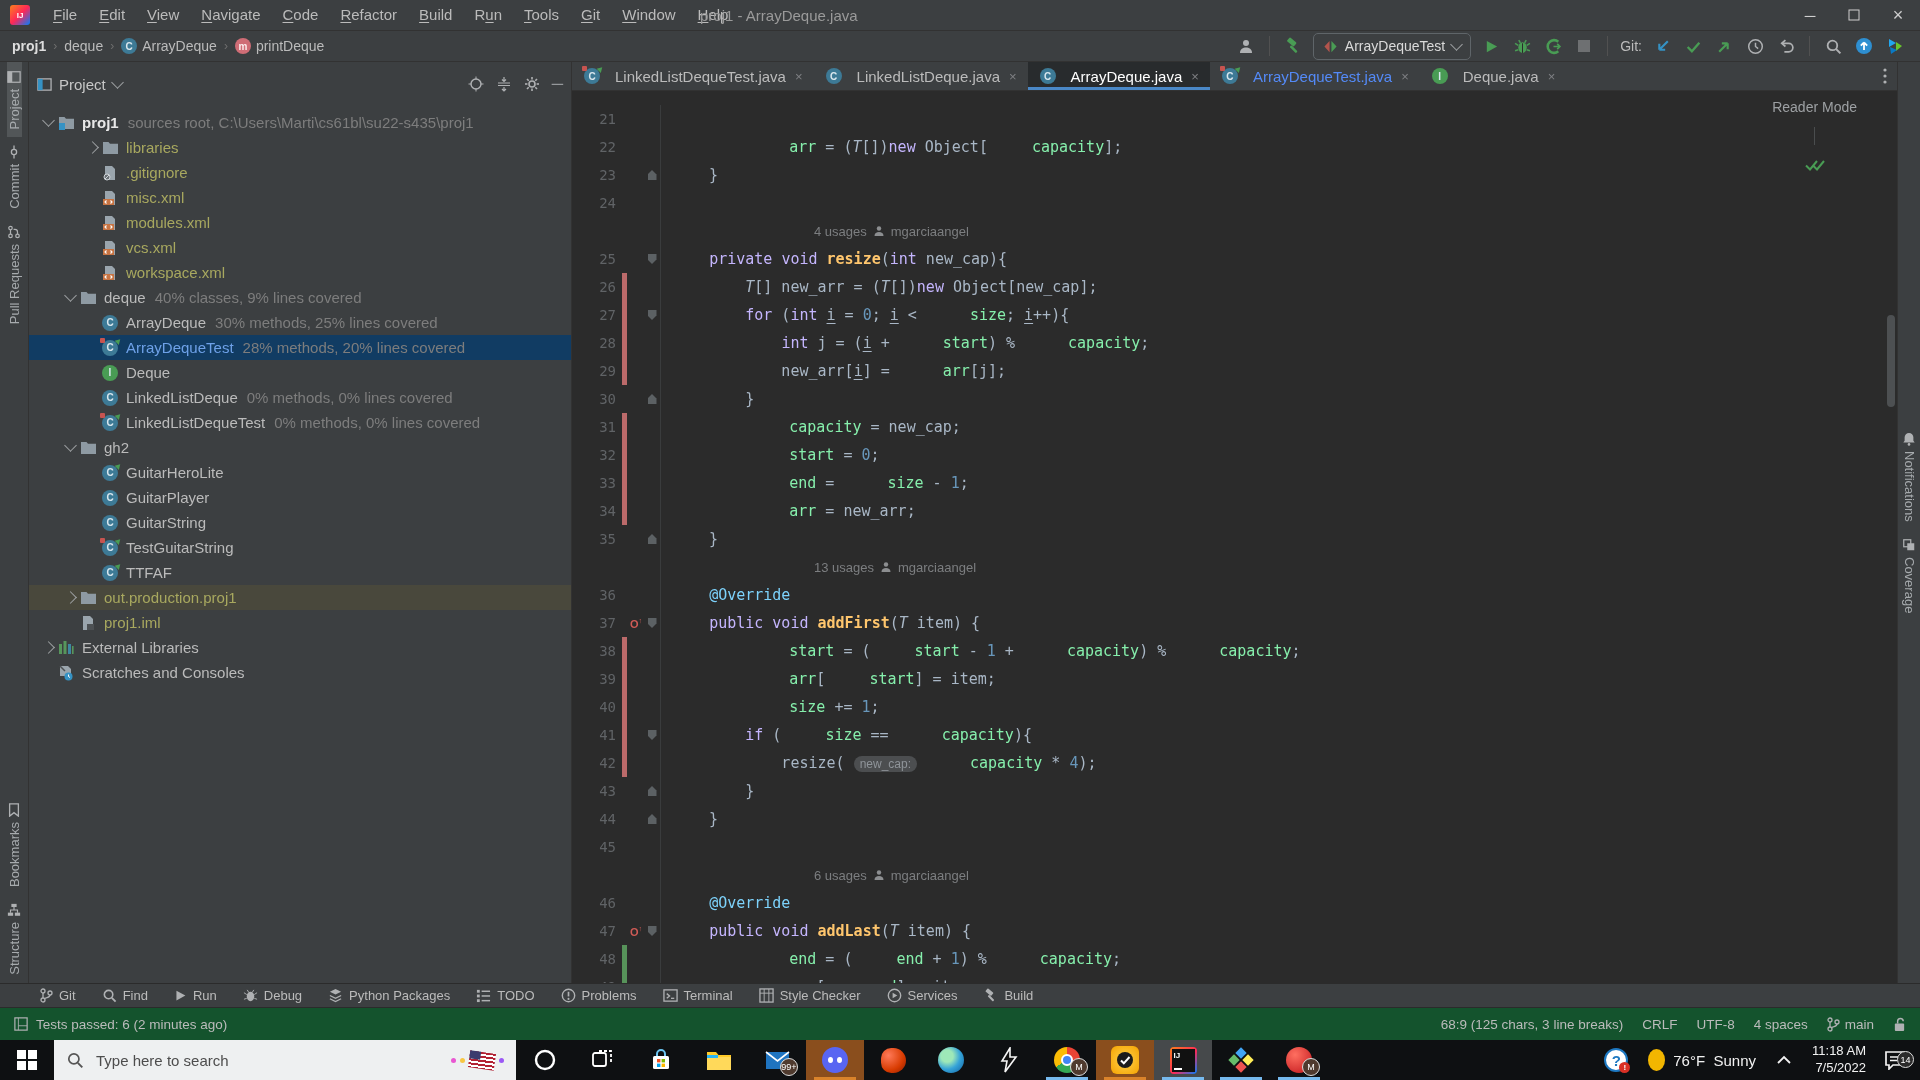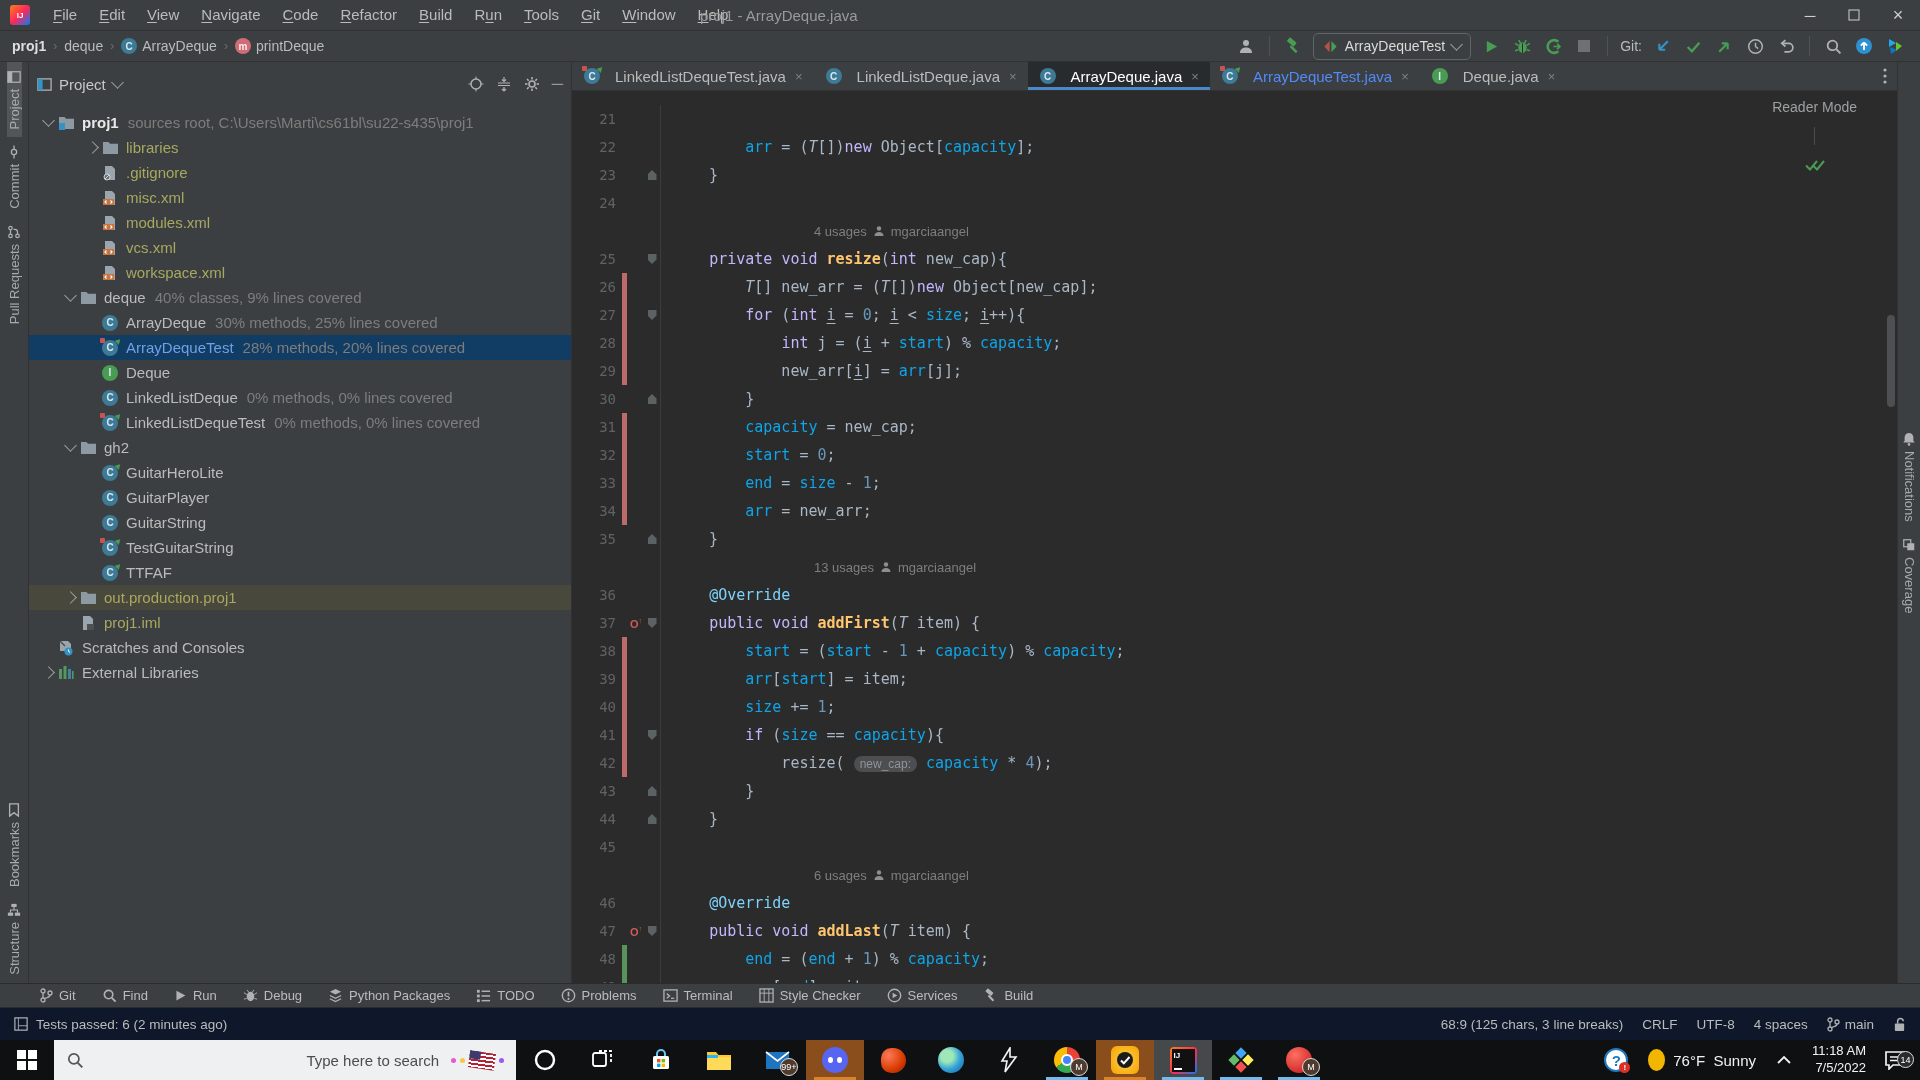--- a/index.html
+++ b/index.html
@@ -88,47 +88,47 @@
   .cov-r{background:#bc6a6a;}
   .cov-g{background:#57935a;}
   .ovrc{width:16px;flex:0 0 auto;text-align:center;color:#cf5b56;font-weight:bold;font-size:11px;
         font-family:"Liberation Sans",sans-serif;}
   .ovrc sup{font-size:7px;}
   .foldc{width:16px;flex:0 0 auto;display:flex;justify-content:center;border-right:1px solid #3a3c3d;align-self:stretch;align-items:center;}
   .fold{width:9px;height:10px;background:#5c6164;}
   .fold.d{clip-path:polygon(0 0,100% 0,100% 55%,50% 100%,0 55%);}
   .fold.u{clip-path:polygon(50% 0,100% 45%,100% 100%,0 100%,0 45%);}
   .codeln{white-space:pre;padding-left:12px;color:#a9b7c6;}
-  .s-p{color:#a9b7c6;} .s-k{color:#c4b5fd;} .s-f{color:#0ea5e9;} .s-m{color:#ffc66d;font-weight:bold;}
+  .s-p{color:#a9b7c6;} .s-k{color:#c4b5fd;} .s-f{color:#86efac;margin-left:44px;} .s-m{color:#ffc66d;font-weight:bold;}
   .s-n{color:#6897bb;} .s-a{color:#7dd3fc;} .s-t{color:#a9b7c6;font-style:italic;}
   .s-u{color:#a9b7c6;text-decoration:underline;text-underline-offset:3px;}
   .s-h{background:#4c4e50;color:#8f9499;border-radius:8px;padding:1px 6px;font-size:12px;
        font-family:"Liberation Sans",sans-serif;}
   .inlay{margin-left:153px;display:flex;align-items:center;gap:6px;color:#7c7e80;font-size:13px;
          font-family:"Liberation Sans",sans-serif;}
   .reader{position:absolute;top:8px;right:40px;display:flex;align-items:center;gap:12px;
           font-family:"Liberation Sans",sans-serif;font-size:14px;color:#9da0a3;flex-direction:column;}
   .reader .pipe{width:1px;height:18px;background:#4a4d4e;}
   .escroll{position:absolute;right:2px;top:224px;width:8px;height:92px;background:#5a5d60;border-radius:4px;opacity:.75;}
   
   .twbar{height:23px;background:#3c3f41;border-top:1px solid #2b2b2b;display:flex;align-items:center;
          gap:26px;padding-left:40px;font-size:13px;flex:0 0 auto;color:#bbb;}
   .twitem{display:flex;align-items:center;gap:6px;}
   
-  .statusbar{height:32px;background:#0f172a;border-top:1px solid #2b2b2b;display:flex;align-items:center;
+  .statusbar{height:32px;background:#14532d;border-top:1px solid #2b2b2b;display:flex;align-items:center;
              font-size:13.5px;color:#bbb;flex:0 0 auto;padding:0 14px;}
   .st-left{display:flex;align-items:center;gap:8px;}
   .st-right{margin-left:auto;display:flex;align-items:center;gap:19px;}
   .st-item{display:flex;align-items:center;gap:5px;}
   
   .taskbar{height:40px;background:#0e1012;display:flex;align-items:stretch;flex:0 0 auto;color:#e8e8e8;}
   .tstart{width:54px;display:flex;align-items:center;justify-content:center;}
   .tsearch{width:438px;background:#eef0f1;display:flex;align-items:center;gap:10px;padding:0 12px;position:relative;}
   .tsearch input{border:0;outline:0;background:transparent;font-size:15px;color:#3b3b3b;flex:1;
-                 font-family:"Liberation Sans",sans-serif;text-align:right;}
+                 font-family:"Liberation Sans",sans-serif;}
   .tsearch input::placeholder{color:#4d4d4d;}
   .decor{display:flex;align-items:center;gap:4px;position:relative;}
   .usflag{width:26px;height:17px;background:repeating-linear-gradient(#b22234 0 2px,#fff 2px 4px);position:relative;transform:rotate(8deg);}
   .usflag::before{content:"";position:absolute;left:0;top:0;width:11px;height:8px;background:#3c3b6e;}
   .spark{width:5px;height:5px;border-radius:50%;}
   .tile{width:58px;display:flex;align-items:center;justify-content:center;position:relative;}
   .tile.bg-orange{background:#8a4e1d;}
   .tile.bg-gray{background:#46494b;}
   .tile .ul{position:absolute;left:8px;right:8px;bottom:0;height:3px;}
   .ul.blue{background:#76b9ed;} .ul.orange{background:#d9832b;}
@@ -619,44 +619,44 @@
             <span class="chev-slot"></span>
             <span class="ticon">
               <svg width="14" height="16" viewBox="0 0 14 16">
                 <path d="M2 1h7l3 3v11H2z" fill="#9aa5ad"></path>
                 <rect x="6" y="9" width="7" height="6" fill="#4d5154"></rect>
               </svg>
             </span>
             <span class="tlabel olive">proj1.iml</span>
           </div>
           <div class="trow" style="padding-left: 10px;">
+            <span class="chev-slot">
+              <span class="chev right"></span>
+            </span>
+            <span class="ticon">
+              <svg width="16" height="15" viewBox="0 0 16 15">
+                <rect x="1" y="4" width="3" height="10" fill="#57965c"></rect>
+                <rect x="5.5" y="1" width="3" height="13" fill="#57965c"></rect>
+                <rect x="10" y="4" width="3" height="10" fill="#3e86a0"></rect>
+                <rect x="14" y="6" width="1.6" height="8" fill="#57965c"></rect>
+              </svg>
+            </span>
+            <span class="tlabel">External Libraries</span>
+          </div>
+          <div class="trow" style="padding-left: 10px;">
             <span class="chev-slot"></span>
             <span class="ticon">
               <svg width="16" height="16" viewBox="0 0 16 16">
                 <path d="M2 1h8l3 3v7H2z" fill="#9aa5ad"></path>
                 <path d="M2 1l5 5" stroke="#4d5154" stroke-width="1.5"></path>
                 <circle cx="10.5" cy="11.5" r="4" fill="#3592c4"></circle>
                 <path d="M10.5 9.5v2l1.5 1" stroke="#fff" fill="none"></path>
               </svg>
             </span>
             <span class="tlabel">Scratches and Consoles</span>
-          </div>
-          <div class="trow" style="padding-left: 10px;">
-            <span class="chev-slot">
-              <span class="chev right"></span>
-            </span>
-            <span class="ticon">
-              <svg width="16" height="15" viewBox="0 0 16 15">
-                <rect x="1" y="4" width="3" height="10" fill="#57965c"></rect>
-                <rect x="5.5" y="1" width="3" height="13" fill="#57965c"></rect>
-                <rect x="10" y="4" width="3" height="10" fill="#3e86a0"></rect>
-                <rect x="14" y="6" width="1.6" height="8" fill="#57965c"></rect>
-              </svg>
-            </span>
-            <span class="tlabel">External Libraries</span>
           </div>
         </div>
     </div>
 
     <div class="editor">
       <div class="tabbar" id="tabs">
           <div class="tab">
             <span class="ticon">
               <span class="cic cls">C<span class="deco-red"></span><span class="deco-green"></span></span>
             </span>

